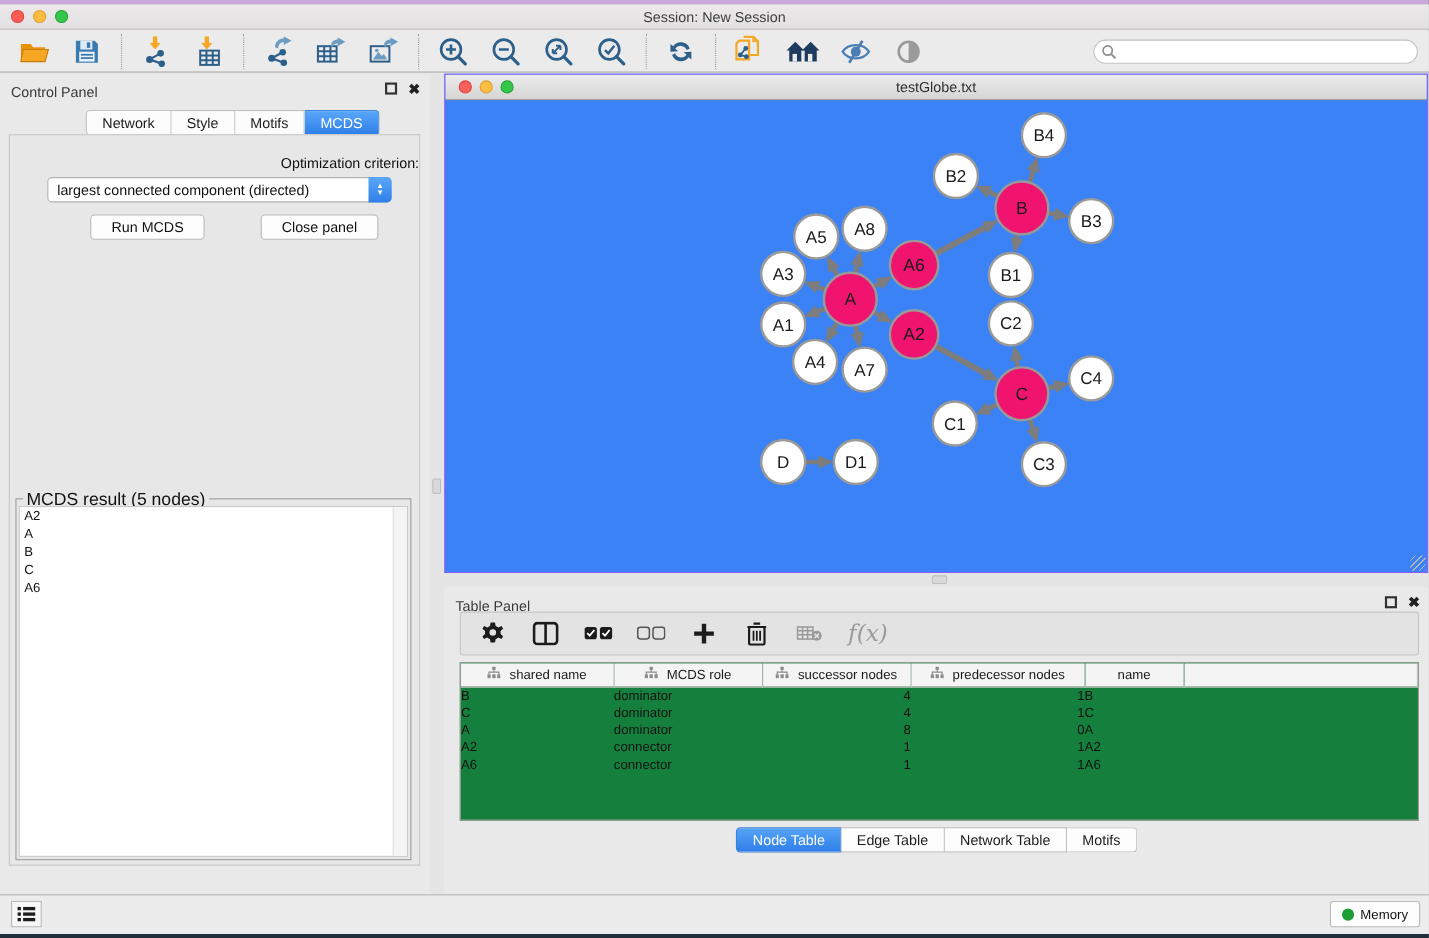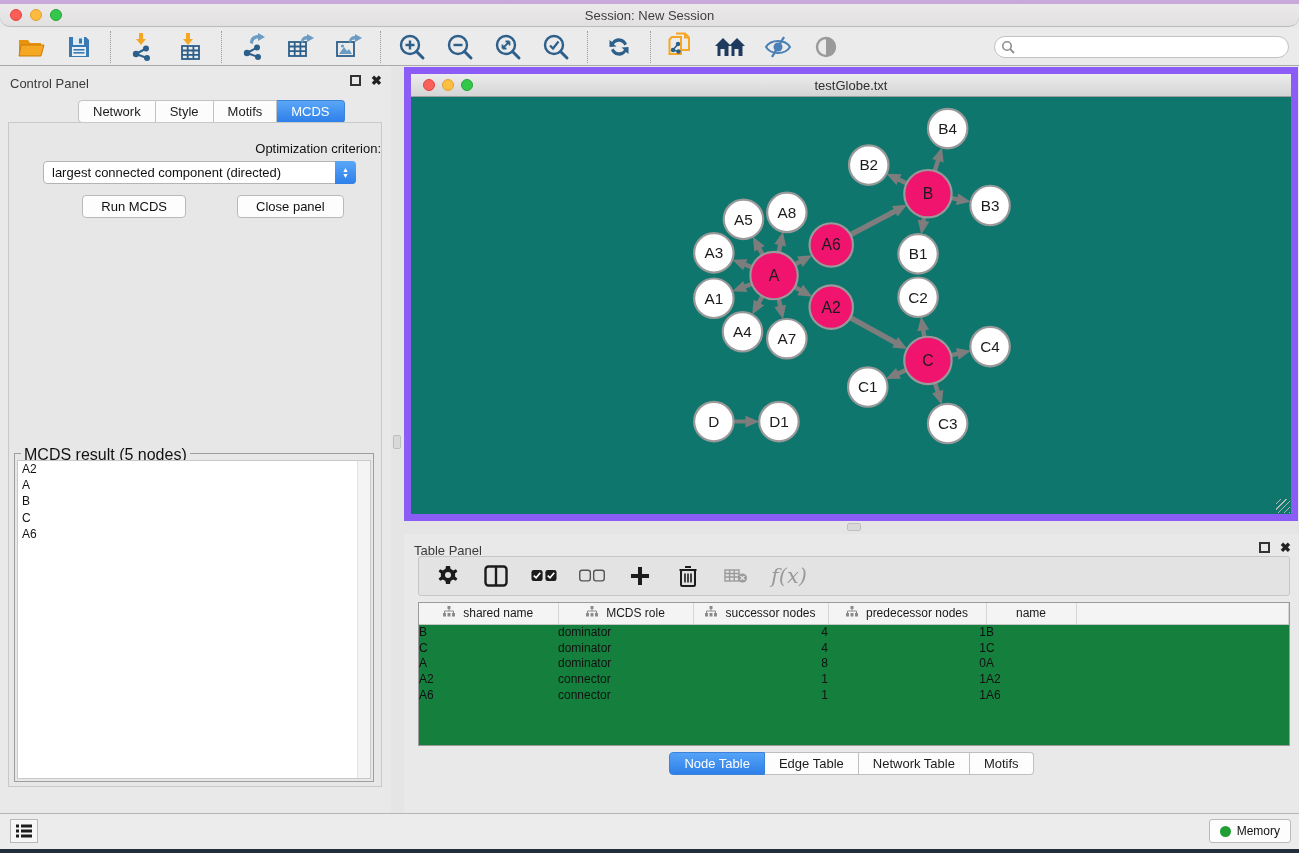--- a/index.html
+++ b/index.html
@@ -3,21 +3,21 @@
 <meta charset="utf-8">
 <style>
   * { margin:0; padding:0; box-sizing:border-box; }
   html,body { width:1299px; height:853px; font-family:"Liberation Sans", sans-serif; }
   #stage { position:relative; width:1299px; height:853px; background:#232e3b; overflow:hidden; }
   #desktop-top { position:absolute; left:0; top:0; width:100%; height:4px; background:#c9a9d9; }
   #app { position:absolute; left:0; top:4px; width:1299px; height:845px; background:#e9e9e9; }
 
   
   #titlebar { position:absolute; left:0; top:0; width:100%; height:23px;
-    background:linear-gradient(#ebe9ea,#e2e0e1); border-bottom:1px solid #bdbbbc;border-radius:10px; }
+    background:linear-gradient(#ebe9ea,#e2e0e1); border-bottom:1px solid #bdbbbc; }
   .tl { position:absolute; top:5px; width:12px; height:12px; border-radius:50%; }
   #titlebar .tl1 { left:10px; background:#fb5d57; border:1px solid #e2443e; }
   #titlebar .tl2 { left:30px; background:#fdbc40; border:1px solid #e0a131; }
   #titlebar .tl3 { left:50px; background:#34c74c; border:1px solid #23a538; }
   #titlebar .title { position:absolute; left:0; right:0; top:4px; text-align:center;
     font-size:13px; color:#3f3f3f; }
 
   
   #toolbar { position:absolute; left:0; top:24px; width:100%; height:38px;
     background:#ecebeb; border-bottom:1px solid #a9a9a9; display:flex; align-items:center; }
@@ -66,21 +66,21 @@
     border-left:1px solid #e2e2e2; }
   .result-item { font-size:12px; color:#111; padding-left:4px; line-height:16.2px; }
 
   
   #v-splitter { position:absolute; left:391px; top:63px; width:13px; bottom:36px; background:#e5e5e5; }
   #v-grip { position:absolute; left:2px; top:368px; width:8px; height:14px; background:#d9d9d9;
     border:1px solid #bfbfbf; border-radius:2px; }
 
   
   #net-window { position:absolute; left:404px; top:63px; width:894px; height:454px;
-    border:7px solid #8b5cf6; background:#0f766e; }
+    border:1px solid #8b5cf6; background:#3b82f6; }
   #net-titlebar { position:absolute; left:0; top:0; right:0; height:23px;
     background:linear-gradient(#ececec,#d5d5d5); border-bottom:1px solid #9f9f9f; }
   #net-titlebar .tl { top:5px; }
   #net-titlebar .tl1 { left:12px; background:#fb615c; border:1px solid #e2443e; }
   #net-titlebar .tl2 { left:31px; background:#fdbe41; border:1px solid #e0a131; }
   #net-titlebar .tl3 { left:50px; background:#34c84a; border:1px solid #23a538; }
   #net-titlebar .title { position:absolute; left:0; right:0; top:4px; text-align:center;
     font-size:13px; color:#2f2f2f; }
   #graph-canvas { position:absolute; left:0; top:23px; right:0; bottom:0; }
   #resize-grip { position:absolute; right:1px; bottom:1px; width:14px; height:14px;

